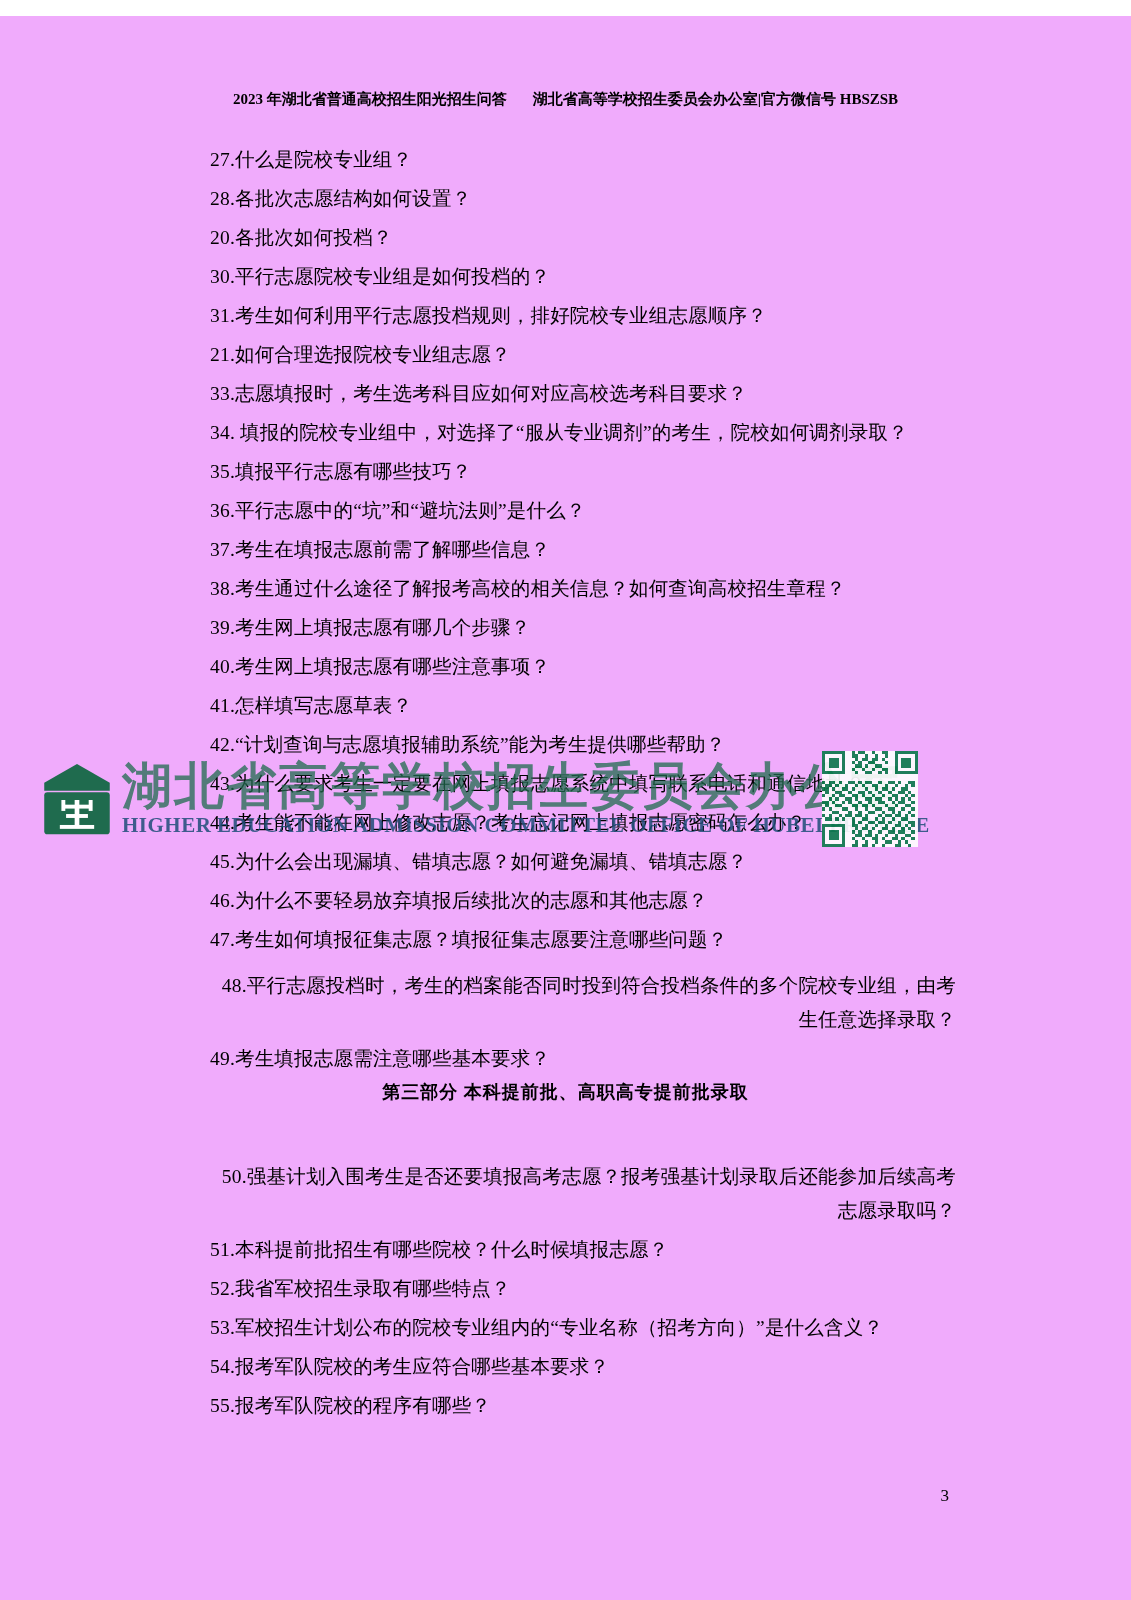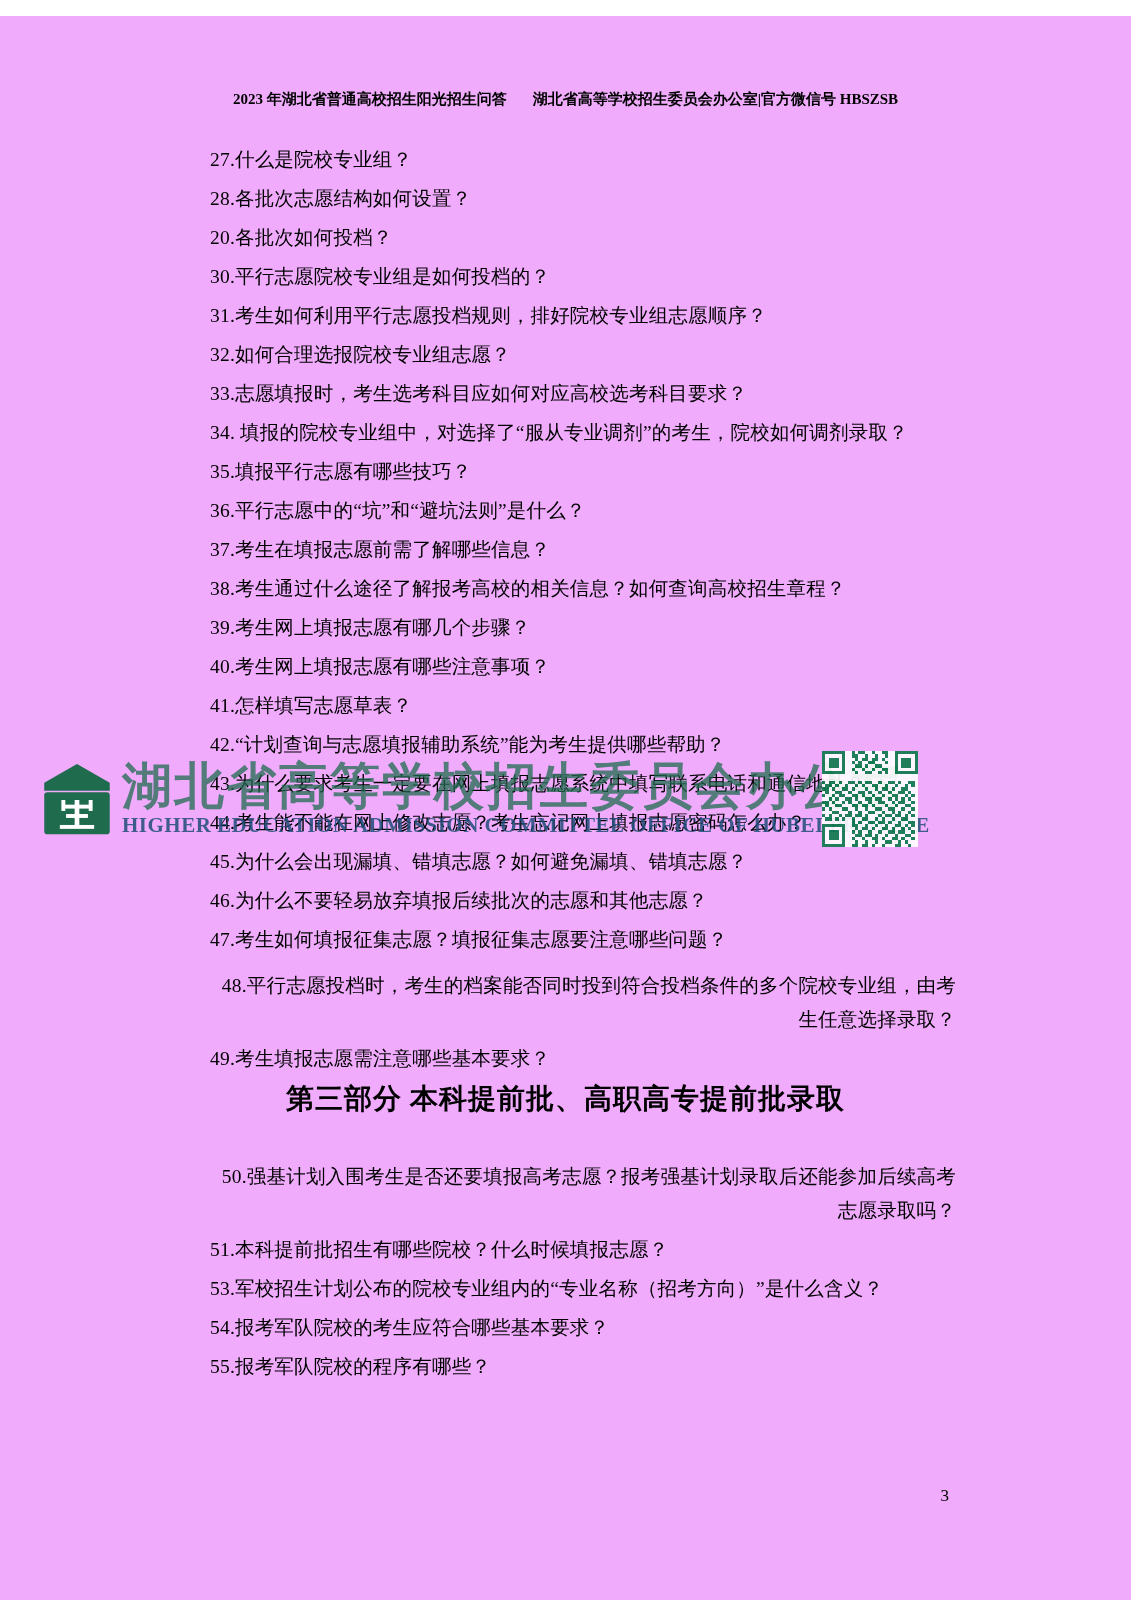--- a/index.html
+++ b/index.html
@@ -55,21 +55,21 @@
     text-align: right;
   }
 
   
   .section-title {
     position: absolute;
     top: 1064px;
     left: 0;
     width: 1131px;
     text-align: center;
-    font-size: 28px;
+    font-size: 18px;
     font-weight: bold;
     letter-spacing: 1px;
   }
 
   .content2 {
     position: absolute;
     top: 1144px;
     left: 196px;
     width: 760px;
   }
@@ -139,21 +139,21 @@
   <div class="header">
     <span class="h-left">2023 年湖北省普通高校招生阳光招生问答</span><span class="h-right">湖北省高等学校招生委员会办公室|官方微信号 HBSZSB</span>
   </div>
 
   <div class="content">
     <p class="q">27.什么是院校专业组？</p>
     <p class="q">28.各批次志愿结构如何设置？</p>
     <p class="q">20.各批次如何投档？</p>
     <p class="q">30.平行志愿院校专业组是如何投档的？</p>
     <p class="q">31.考生如何利用平行志愿投档规则，排好院校专业组志愿顺序？</p>
-    <p class="q">32.如何合理选报院校专业组志愿？</p>
+    <p class="q">21.如何合理选报院校专业组志愿？</p>
     <p class="q">33.志愿填报时，考生选考科目应如何对应高校选考科目要求？</p>
     <p class="q">34. 填报的院校专业组中，对选择了“服从专业调剂”的考生，院校如何调剂录取？</p>
     <p class="q">35.填报平行志愿有哪些技巧？</p>
     <p class="q">36.平行志愿中的“坑”和“避坑法则”是什么？</p>
     <p class="q">37.考生在填报志愿前需了解哪些信息？</p>
     <p class="q">38.考生通过什么途径了解报考高校的相关信息？如何查询高校招生章程？</p>
     <p class="q">39.考生网上填报志愿有哪几个步骤？</p>
     <p class="q">40.考生网上填报志愿有哪些注意事项？</p>
     <p class="q">41.怎样填写志愿草表？</p>
     <p class="q">42.“计划查询与志愿填报辅助系统”能为考生提供哪些帮助？</p>
@@ -164,20 +164,21 @@
     <p class="q">47.考生如何填报征集志愿？填报征集志愿要注意哪些问题？</p>
     <p class="q wrap">48.平行志愿投档时，考生的档案能否同时投到符合投档条件的多个院校专业组，由考生任意选择录取？</p>
     <p class="q">49.考生填报志愿需注意哪些基本要求？</p>
   </div>
 
   <div class="section-title">第三部分  本科提前批、高职高专提前批录取</div>
 
   <div class="content2">
     <p class="q wrap">50.强基计划入围考生是否还要填报高考志愿？报考强基计划录取后还能参加后续高考志愿录取吗？</p>
     <p class="q">51.本科提前批招生有哪些院校？什么时候填报志愿？</p>
+    <p class="q">52.我省军校招生录取有哪些特点？</p>
     <p class="q">53.军校招生计划公布的院校专业组内的“专业名称（招考方向）”是什么含义？</p>
     <p class="q">54.报考军队院校的考生应符合哪些基本要求？</p>
     <p class="q">55.报考军队院校的程序有哪些？</p>
   </div>
 
   <div class="watermark">
     <svg class="wm-logo" viewBox="0 0 100 104">
       <path d="M8 30 L50 6 L92 30 L92 40 L8 40 Z" fill="#1f6b4e"></path>
       <rect x="8" y="42" width="84" height="54" rx="4" fill="#1f6b4e"></rect>
       <g fill="#ffffff">

